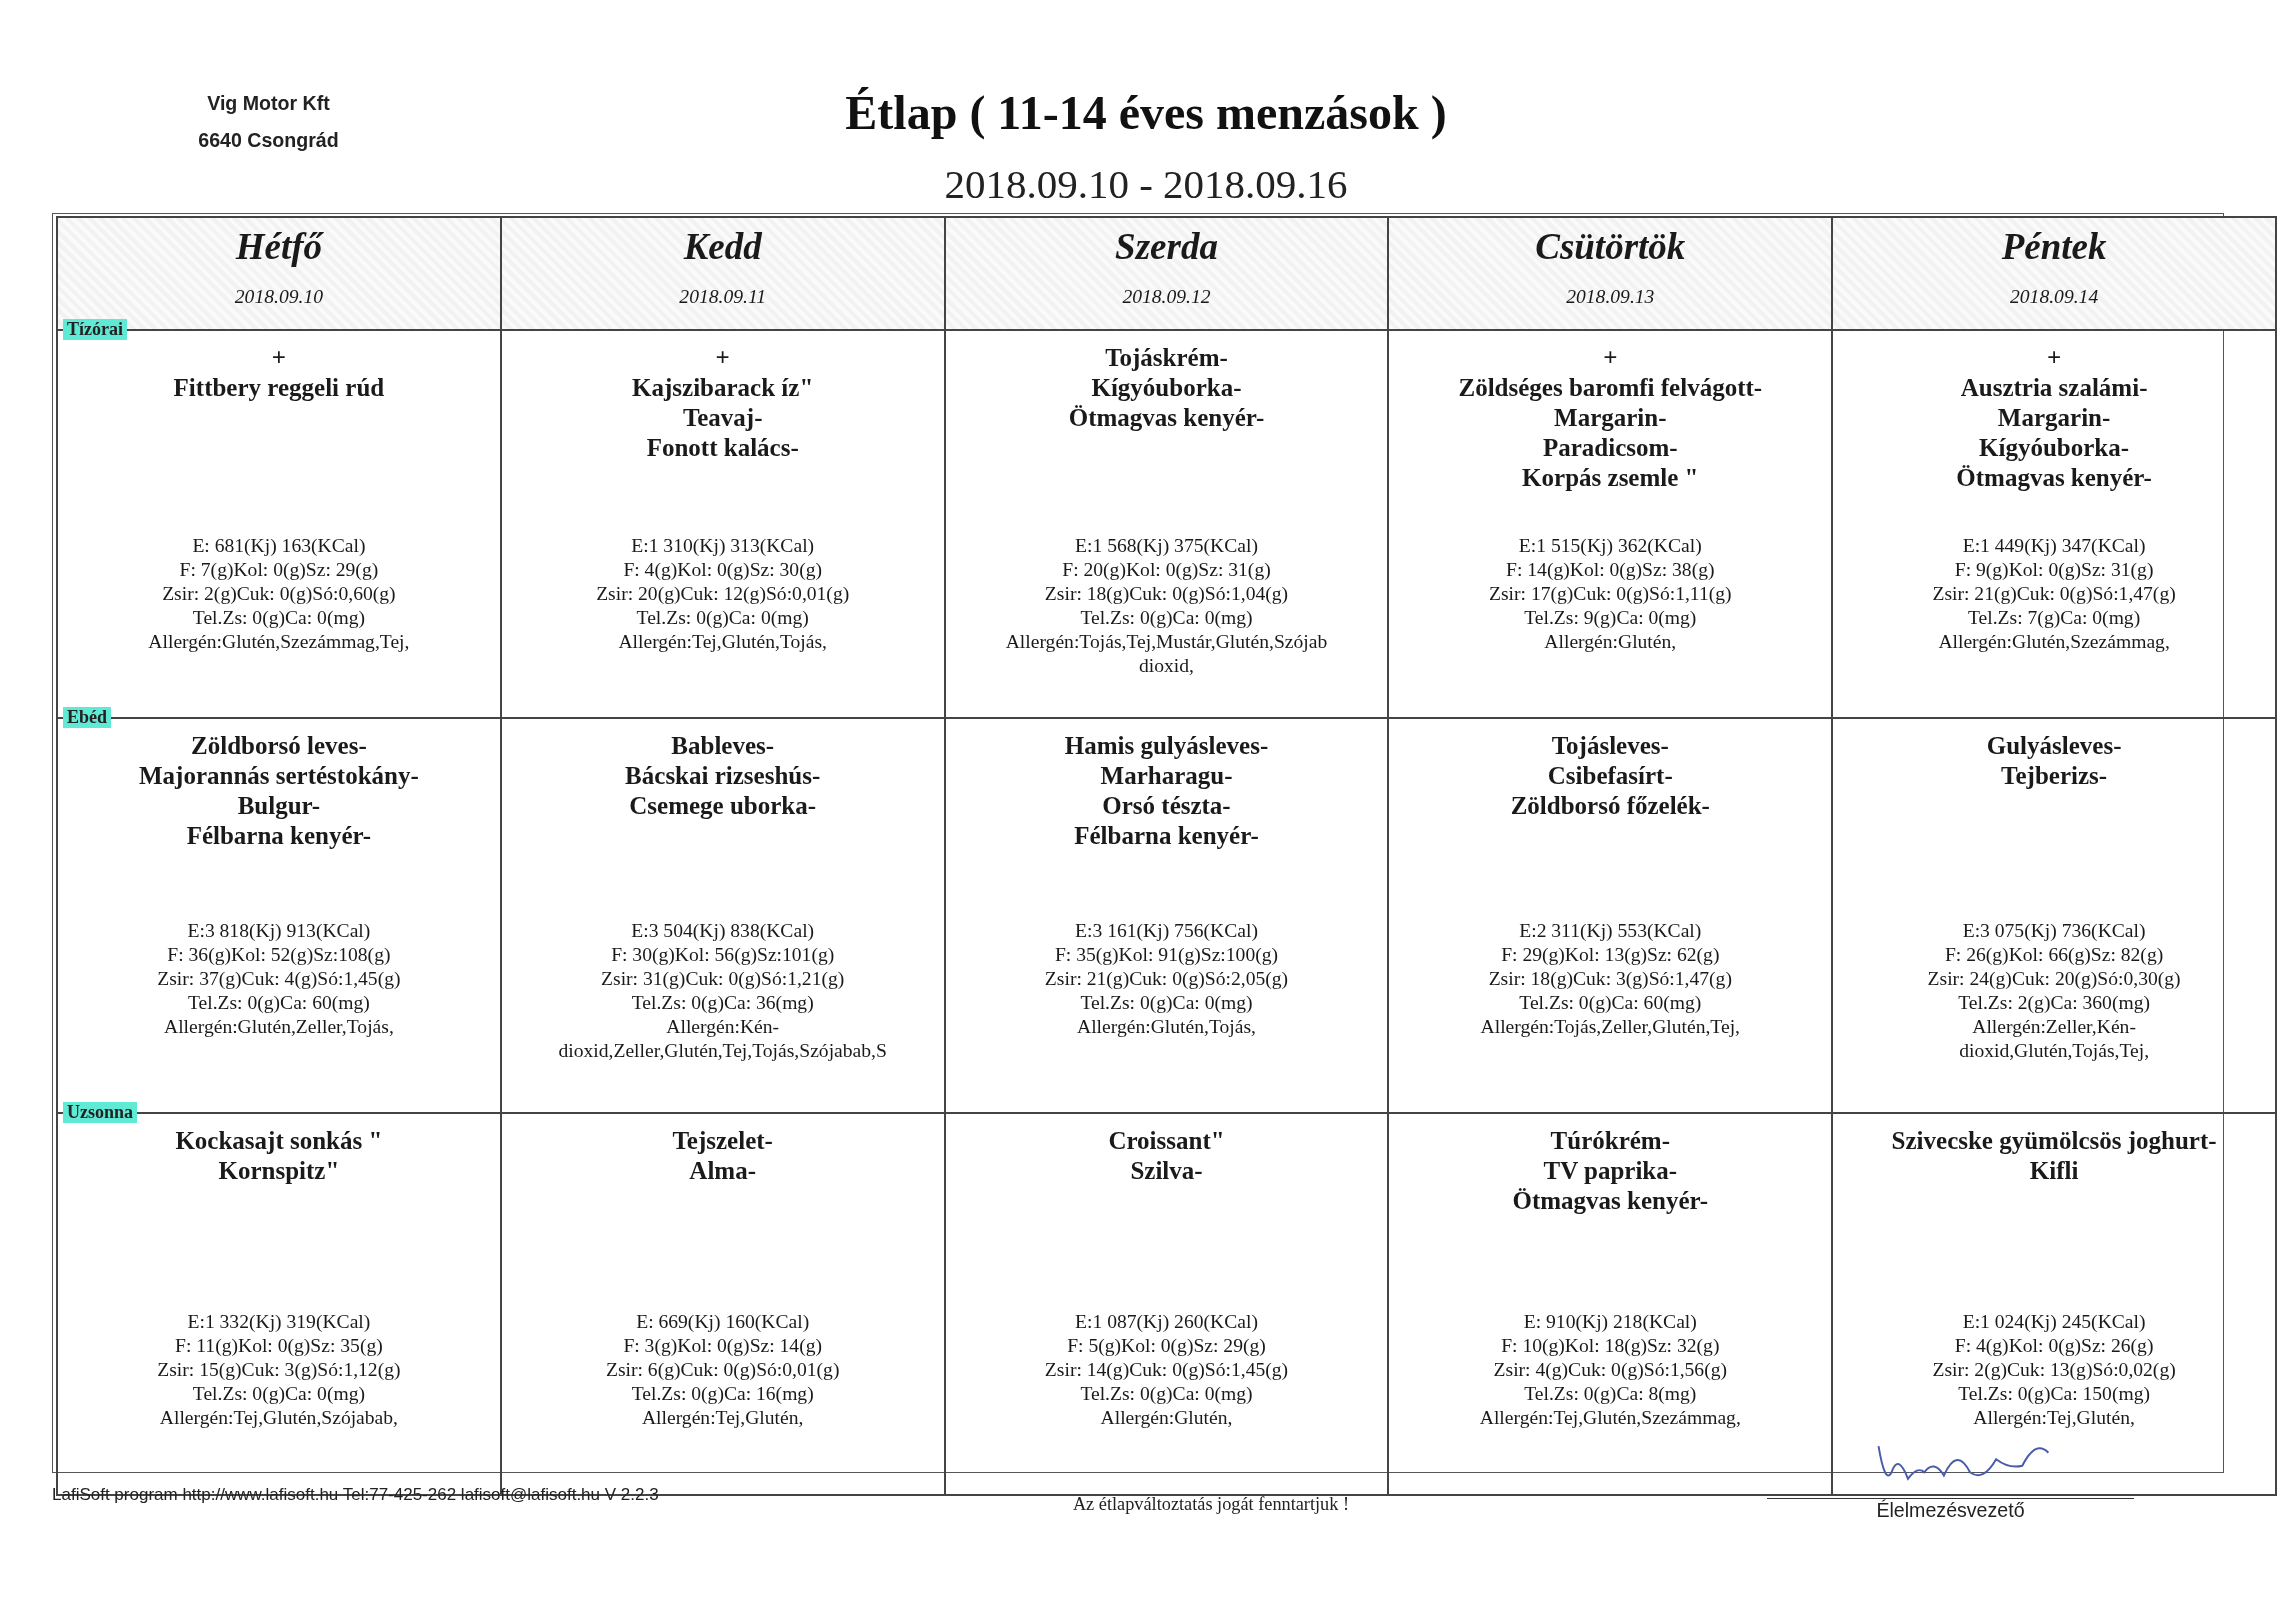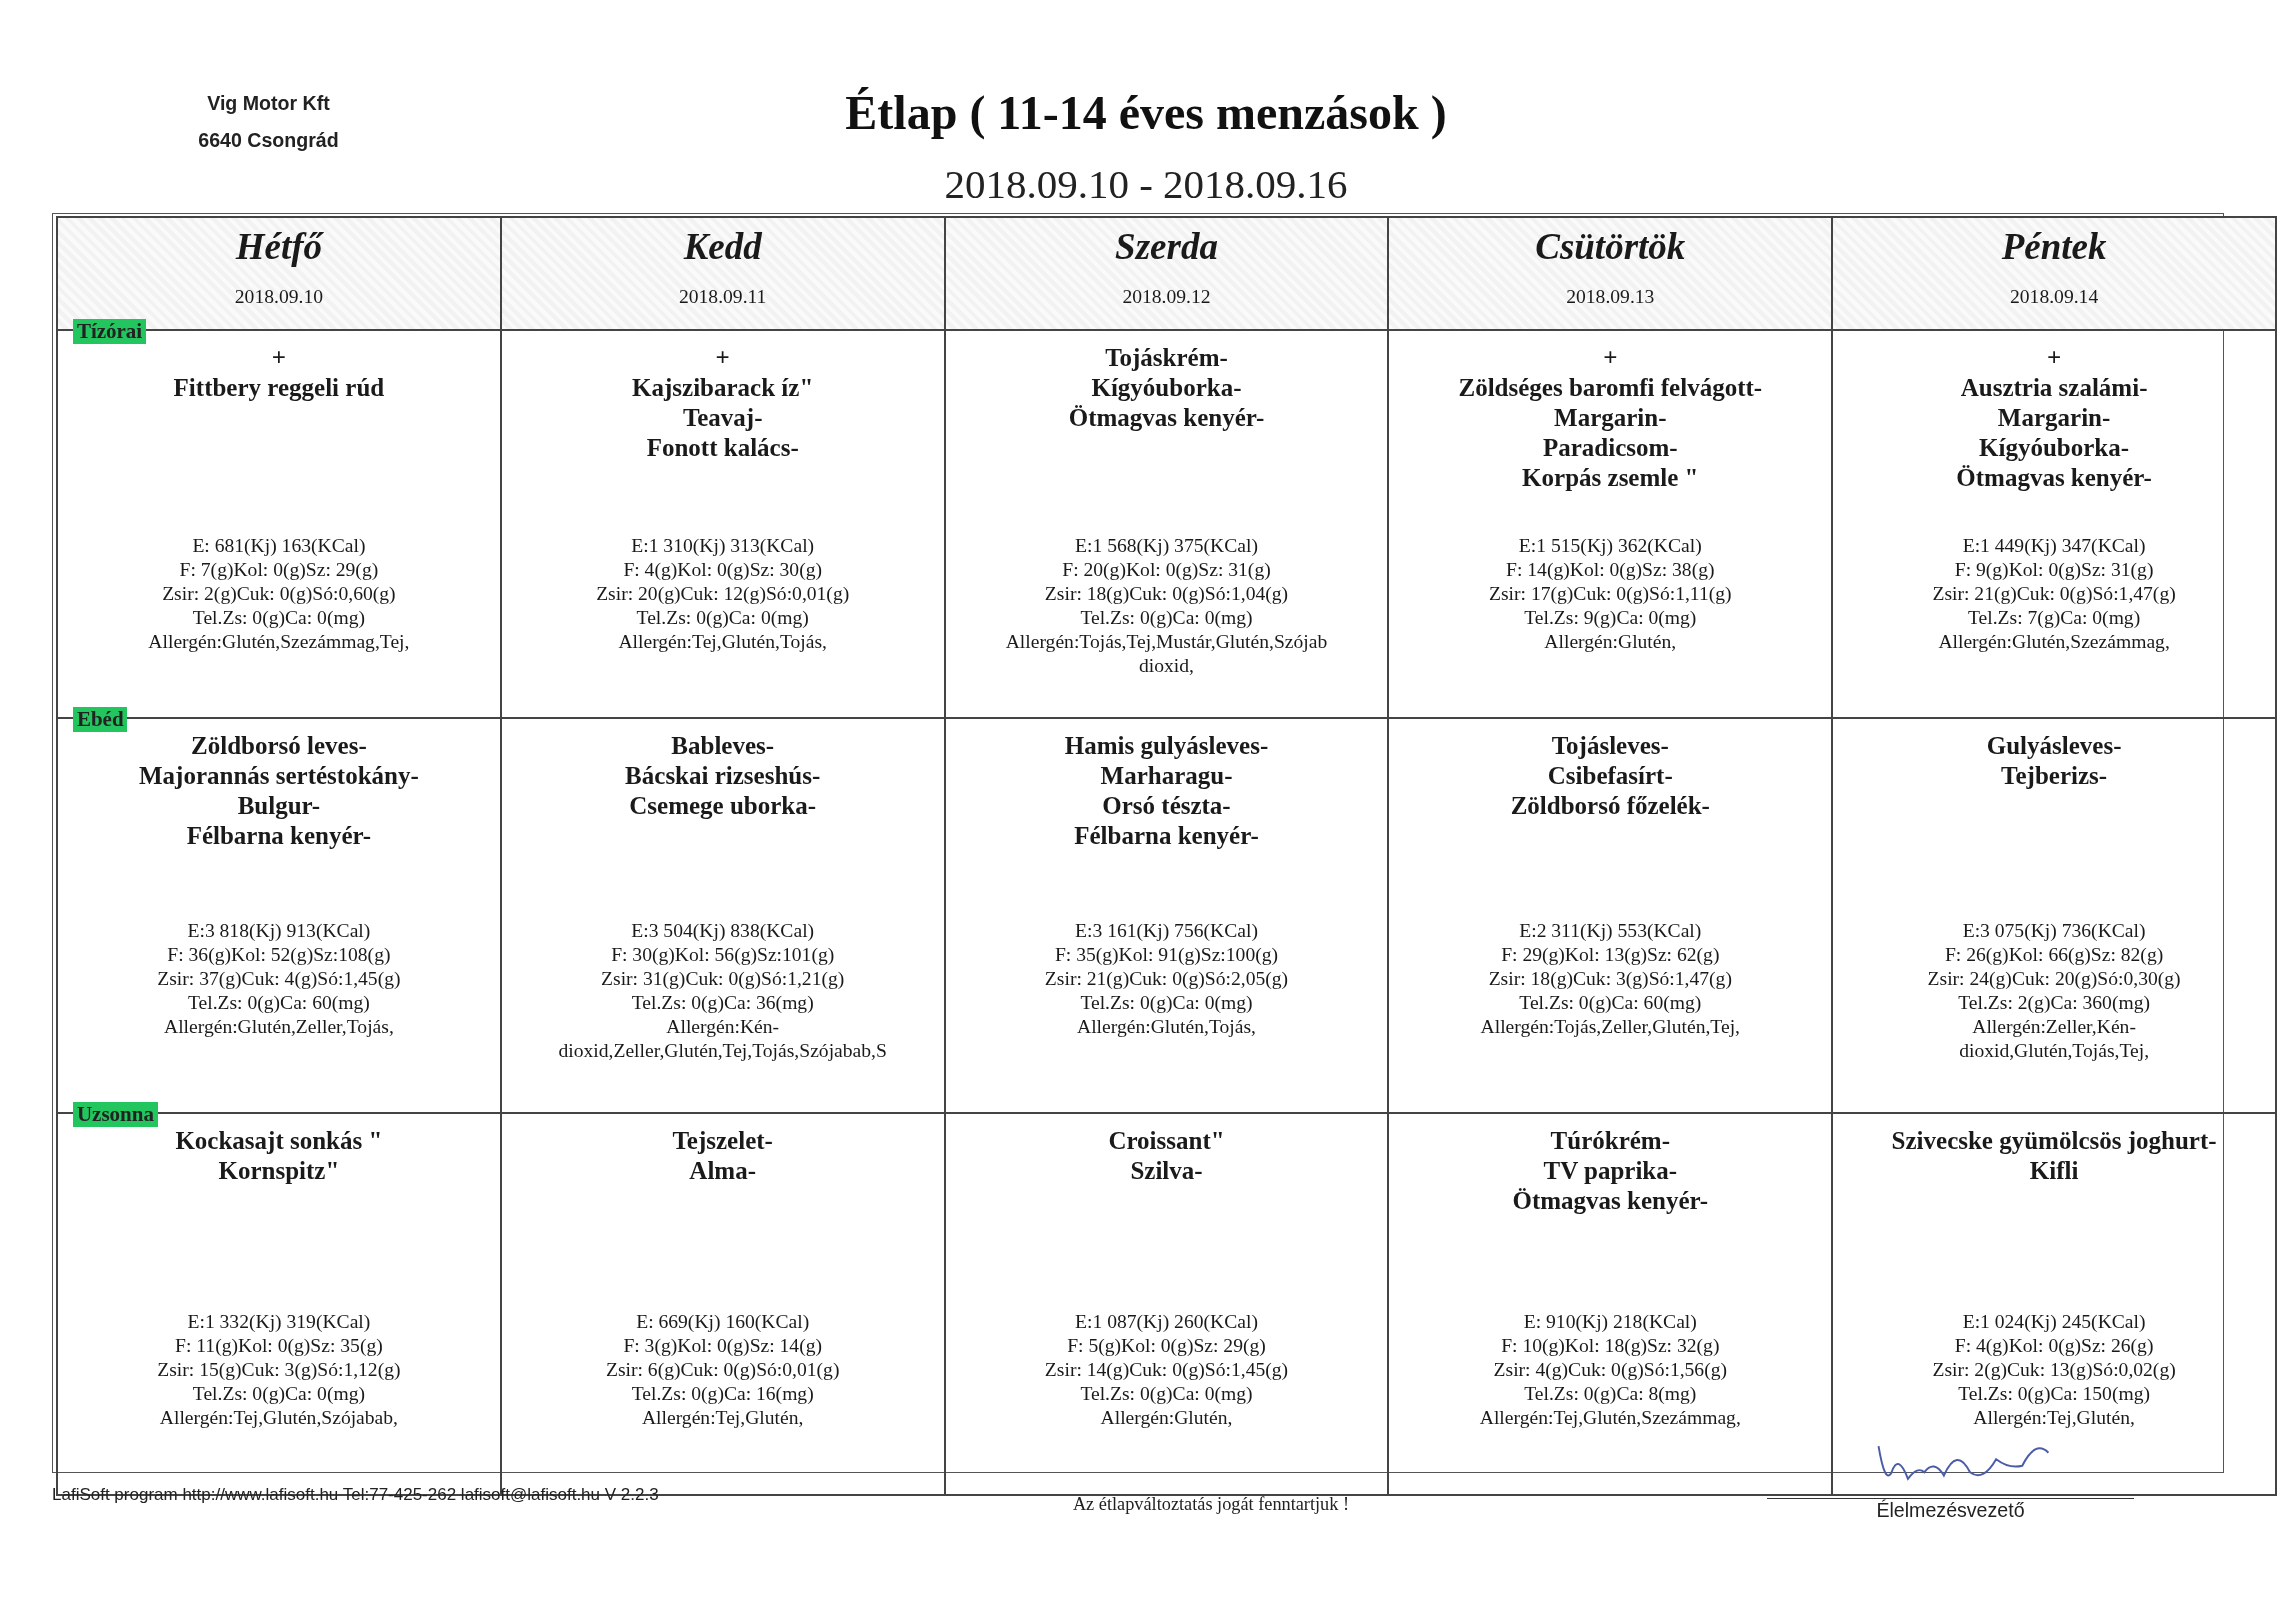--- a/index.html
+++ b/index.html
@@ -5,26 +5,26 @@
     html, body { margin:0; padding:0; background:#ffffff; }
     body { width:2295px; height:1623px; position:relative; overflow:hidden; color:#1a1a1a; }
     .company { position:absolute; left:157px; top:85px; width:223px; text-align:center; font-family:"Liberation Sans", sans-serif; font-weight:bold; font-size:19.6px; line-height:37px; color:#222; }
     .title { position:absolute; left:655px; top:85px; width:982px; text-align:center; font-family:"Liberation Serif", serif; font-weight:bold; font-size:48px; color:#111; }
     .daterange { position:absolute; left:655px; top:160px; width:982px; text-align:center; font-family:"Liberation Serif", serif; font-size:41px; color:#222; }
     .frame { position:absolute; left:52px; top:213px; width:2172px; height:1260px; border:1.3px solid #555; box-sizing:border-box; }
     table.menu { position:absolute; left:56px; top:216px; width:2221px; border-collapse:collapse; table-layout:fixed; font-family:"Liberation Serif", serif; }
     table.menu td, table.menu th { border:2px solid #444; vertical-align:top; padding:0; }
     th.dayhead { height:111px; text-align:center; font-weight:normal; background:repeating-linear-gradient(45deg,#fafafa 0 3.9px,#f2f2f2 3.9px 7.9px); }
     .dayname { display:block; font-style:italic; font-weight:bold; font-size:37px; margin-top:6.5px; }
-    .daydate { display:block; font-size:19.6px; margin-top:18.3px; }
+    .daydate { display:block; font-style:italic; font-size:19.6px; margin-top:18.3px; }
     td.cell { position:relative; text-align:center; }
     tr.r-tizorai td.cell { height:386px; }
     tr.r-ebed td.cell { height:393px;margin-top:28px; }
     tr.r-uzsonna td.cell { height:380px;border-radius:32px; }
-    .meal-label { position:absolute; left:15px; top:-11.8px; background:#22c55e; padding:0 3.9px; font-family:"Liberation Serif", serif; font-weight:bold; font-size:21px; color:#222; z-index:2; }
+    .meal-label { position:absolute; left:5px; top:-11.8px; background:#5eead4; padding:0 3.9px; font-family:"Liberation Serif", serif; font-weight:bold; font-size:18px; color:#222; z-index:2; }
     .dishes { padding-top:11.8px; font-weight:bold; font-size:25px; line-height:30px; }
     .dish { display:block; }
     .nutr { position:absolute; left:0; right:0; font-size:19.6px; line-height:24px; }
     tr.r-tizorai .nutr { top:203px; }
     tr.r-ebed .nutr { top:200px; }
     tr.r-uzsonna .nutr { top:196px; }
     .nline { display:block; }
     .footer-left { position:absolute; left:52px; top:1485px; font-family:"Liberation Sans", sans-serif; font-size:17px; color:#222; }
     .footer-center { position:absolute; left:851px; top:1494px; width:720px; text-align:center; font-family:"Liberation Serif", serif; font-size:18.3px; color:#222; }
     .sig-line { position:absolute; left:1767px; top:1498px; width:367px; border-top:1.3px solid #333; }

